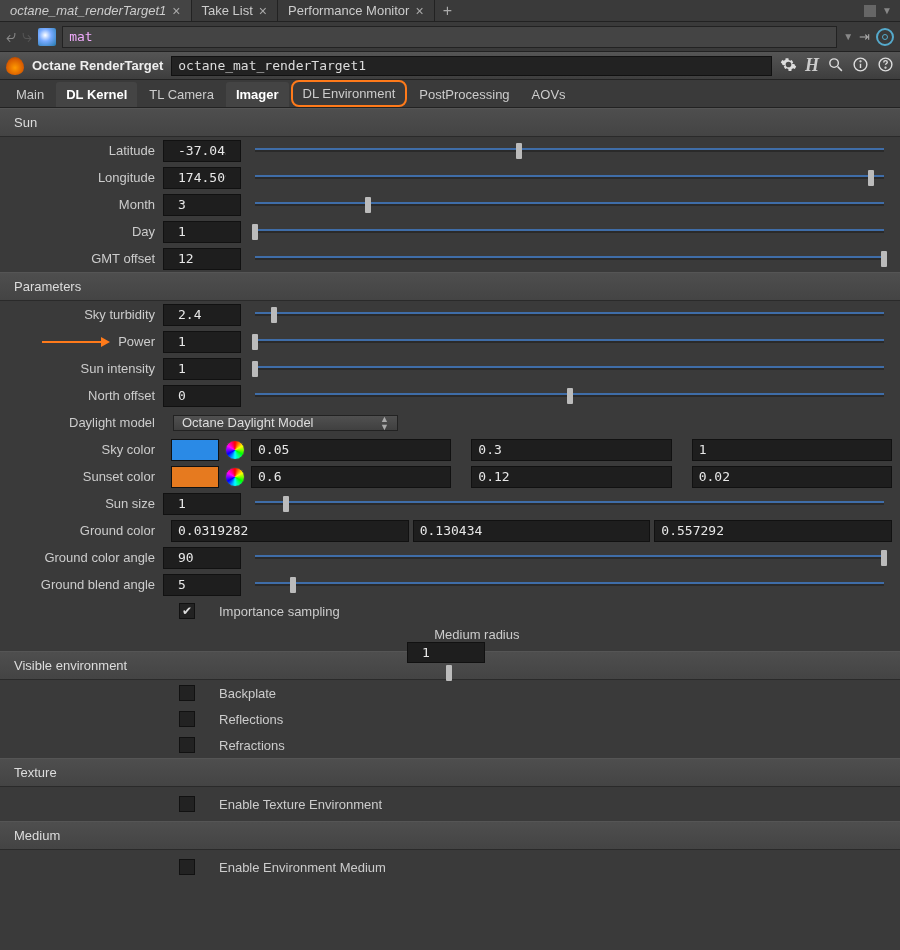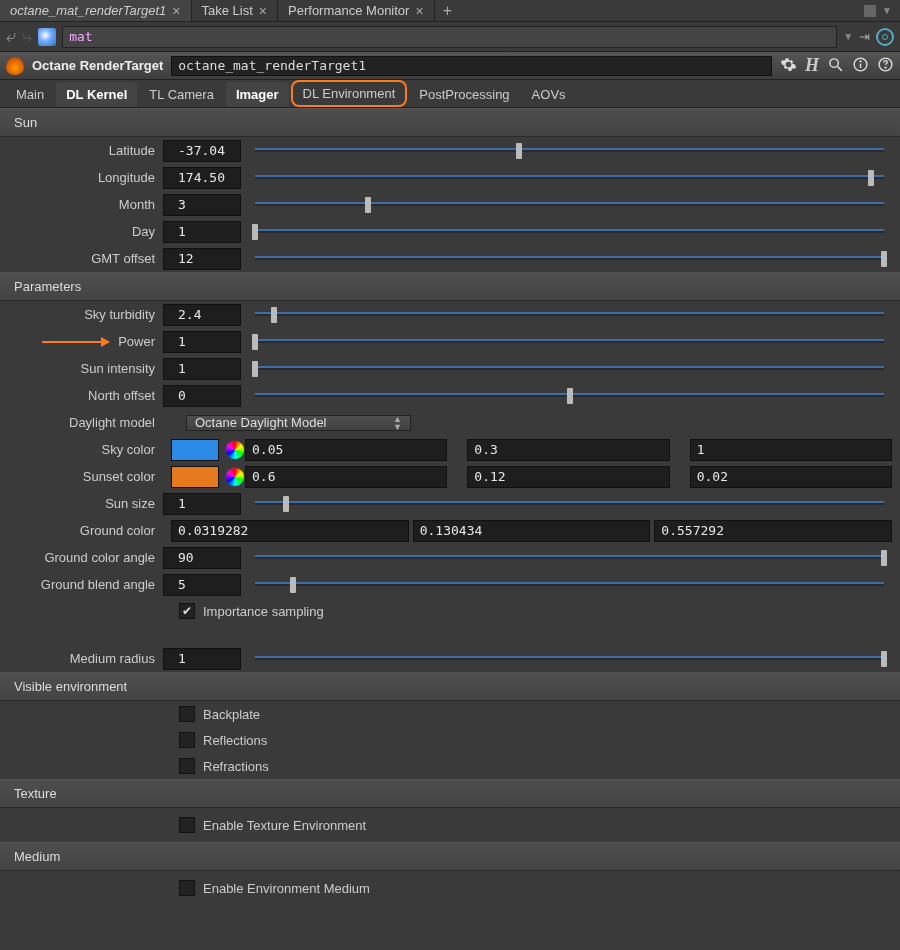--- a/index.html
+++ b/index.html
@@ -42,30 +42,30 @@
 .content { overflow-y:auto; height:calc(950px - 22px - 30px - 28px - 28px); }
 .section-hdr { background:linear-gradient(#4e4e4e,#444); color:#ddd; padding:6px 14px; font-size:13px; border-top:1px solid #555; border-bottom:1px solid #2a2a2a;}
 .row { display:flex; align-items:center; padding:3px 8px 3px 0; height:27px; position:relative;}
 .row-label { width:163px; text-align:right; padding-right:8px; color:#ccc; }
 .val-field { width:78px; background:#1e1e1e; border:1px solid #111; color:#e8e8e8; height:22px; padding:2px 14px; font-family:monospace; font-size:13px;}
 .slider-wrap { flex:1; padding:0 8px 0 14px; }
 .slider { position:relative; height:20px; }
 .slider-track-bg { position:absolute; left:0; right:0; top:9px; height:2px; background:#2a2a2a; }
 .slider-fill-rail { position:absolute; left:0; right:0; top:7px; height:2px; background:#3f6da8; }
 .slider-thumb { position:absolute; top:2px; width:6px; height:16px; background:#bbb; border-radius:1px; transform:translateX(-3px);}
-.dropdown { flex:0 0 225px; height:16px; background:linear-gradient(#505050,#404040); border:1px solid #222; color:#ddd; display:flex; align-items:center; padding:0 8px; justify-content:space-between; cursor:pointer; margin-left:23px;}
+.dropdown { flex:0 0 225px; height:16px; background:linear-gradient(#505050,#404040); border:1px solid #222; color:#ddd; display:flex; align-items:center; padding:0 8px; justify-content:space-between; cursor:pointer; margin-left:10px;}
 .dd-arrows { font-size:9px; line-height:8px; color:#aaa;}
 .swatch { width:48px; height:22px; border:1px solid #111; margin-left:8px;}
 .color-wheel { width:20px; height:20px; border-radius:50%; background:conic-gradient(red,yellow,lime,cyan,blue,magenta,red); margin-left:6px; border:1px solid #444; cursor:pointer;}
-.triple { display:flex; flex:1; gap:20px; margin-left:0;}
+.triple { display:flex; flex:1; gap:20px; margin-left:6px;}
 .triple .tval { flex:1; background:#1e1e1e; border:1px solid #111; color:#e8e8e8; height:22px; padding:2px 6px; font-family:monospace; font-size:13px;}
 .ground-triple { display:flex; flex:1; gap:4px; margin-left:8px;}
 .ground-triple .tval { flex:1; background:#1e1e1e; border:1px solid #111; color:#e8e8e8; height:22px; padding:2px 6px; font-family:monospace; font-size:13px;}
 .checkbox { width:16px; height:16px; background:#222; border:1px solid #111; display:inline-flex; align-items:center; justify-content:center; color:#ddd; font-size:12px; cursor:pointer; margin-left:8px;}
-.check-label { margin-left:8px; color:#ccc;}
+.check-label { margin-left:24px; color:#ccc;}
 .indent-row { padding-left:171px; display:flex; align-items:center; height:26px;}
 .arrow-callout { position:absolute; left:42px; top:50%; transform:translateY(-50%); width:60px; height:2px; background:#ff7a1a;}
 .arrow-callout::after { content:""; position:absolute; right:-8px; top:-4px; border-left:9px solid #ff7a1a; border-top:5px solid transparent; border-bottom:5px solid transparent;}
 .icon-svg { width:17px; height:17px; }
 </style>
 </head>
 <body>
 
 <div class="top-tabs">
   <div class="top-tab active">
@@ -313,21 +313,21 @@
           <div class="slider-track-bg"></div>
           <div class="slider-fill-rail"></div>
           <div class="slider-thumb" style="left: 6%;"></div>
         </div>
       </div>
   </div>
   <div class="indent-row">
     <div class="checkbox">✔</div>
     <span class="check-label">Importance sampling</span>
   </div>
-  <div class="row" style="margin-top:21px;">
+  <div class="row" style="margin-top:0;flex-direction:column;">
     <span class="row-label">Medium radius</span>
     <input class="val-field" value="1" style="">
     <div class="slider-wrap">
         <div class="slider">
           <div class="slider-track-bg"></div>
           <div class="slider-fill-rail"></div>
           <div class="slider-thumb" style="left: 100%;"></div>
         </div>
       </div>
   </div>

